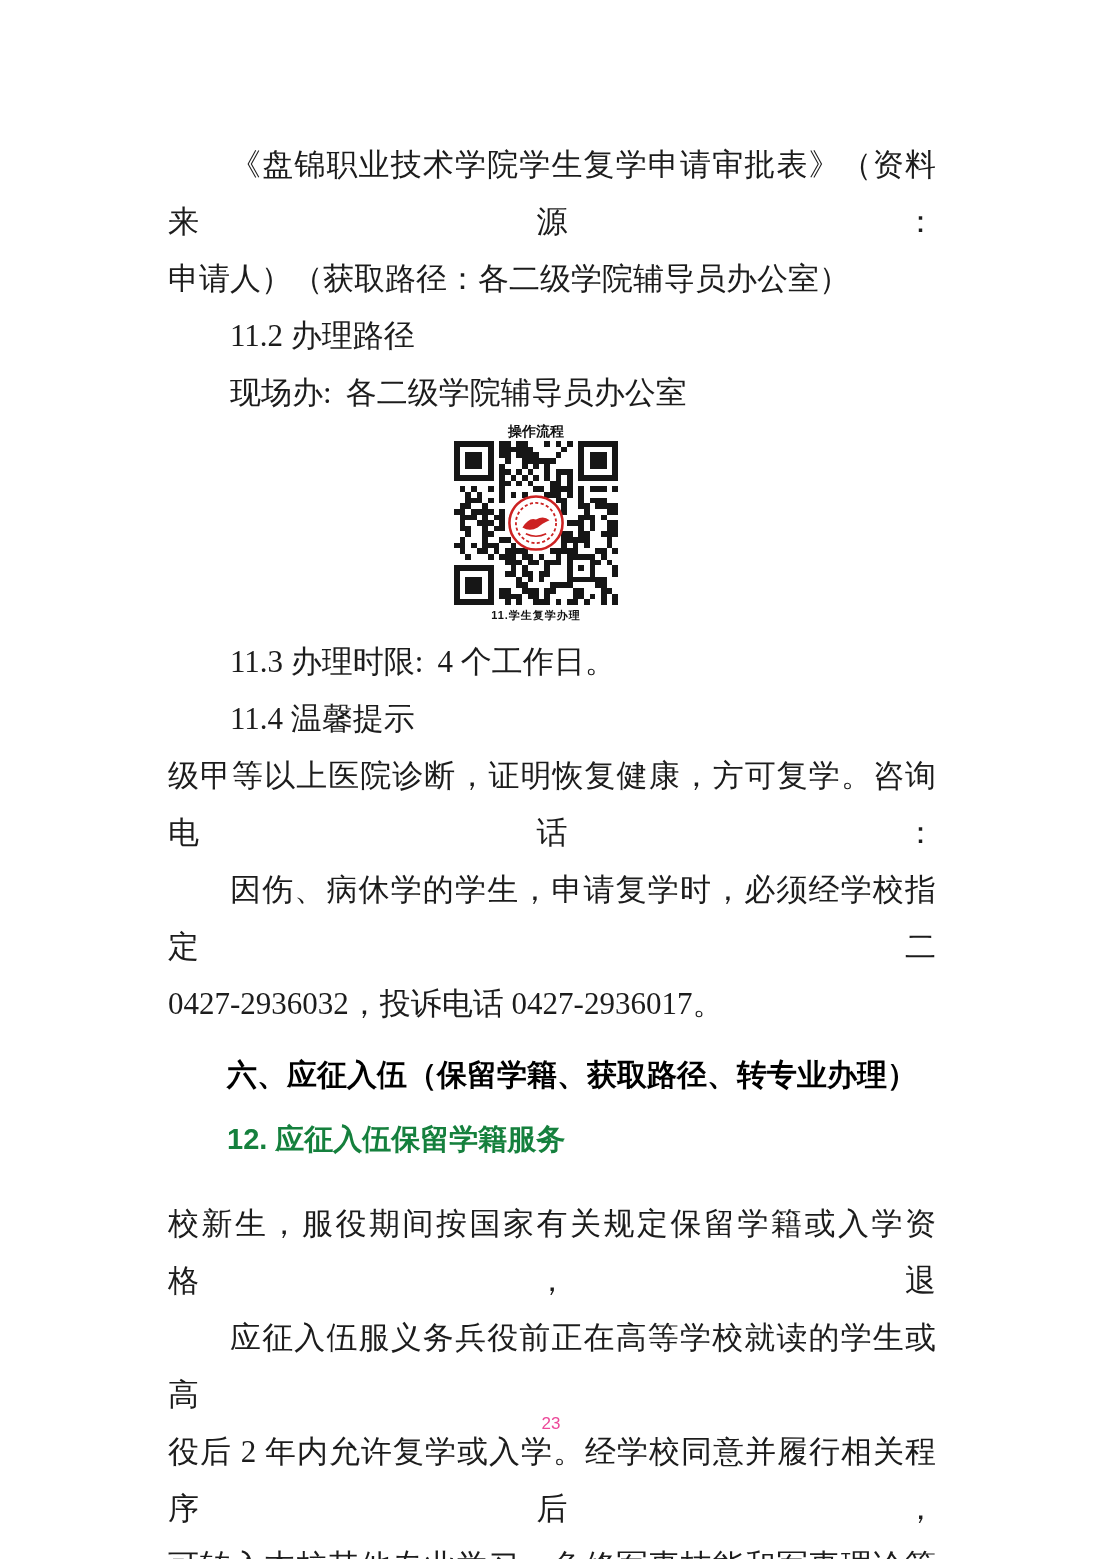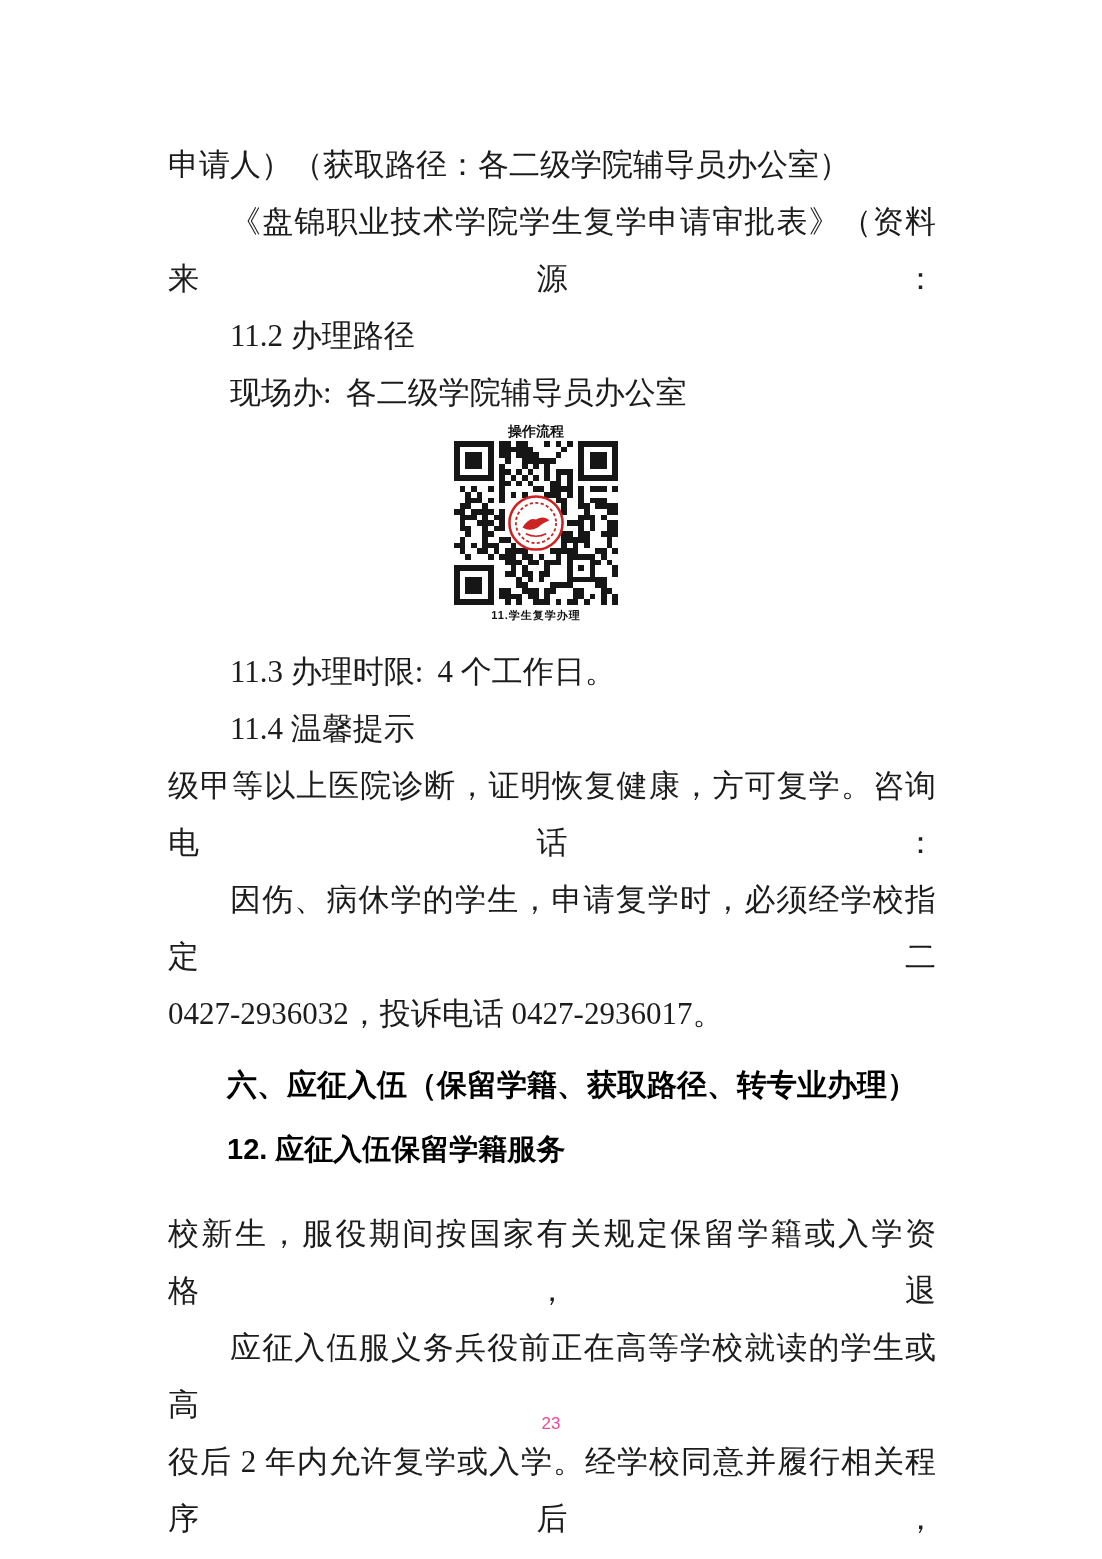--- a/index.html
+++ b/index.html
@@ -33,28 +33,28 @@
     line-height:57px;
     color:#000;
     text-indent:59px;
     margin-top:14px;
   }
   .h2{
     font-family:"Liberation Sans","DejaVu Sans",sans-serif;
     font-weight:700;
     font-size:29px;
     line-height:57px;
-    color:#000000;
+    color:#15803d;
     text-indent:59px;
     margin-top:8px;
     margin-bottom:27px;
   }
   .qr-block{
     width:240px;
-    margin:0 auto 18px auto;
+    margin:0 auto 8px auto;
     text-align:center;
     transform:translateX(-16px);
   }
   .qr-title{
     font-family:"Liberation Sans","DejaVu Sans",sans-serif;
     font-weight:700;
     font-size:14px;
     line-height:20px;
     color:#111;
   }
@@ -76,22 +76,22 @@
     font-size:17px;
     color:#ec4899;
   }
 </style>
 </head>
 <body>
 
 <div class="page">
   <div class="content">
 
+    <div class="ln in fill">《盘锦职业技术学院学生复学申请审批表》（资料来源：</div>
     <div class="ln">申请人）（获取路径：各二级学院辅导员办公室）</div>
-    <div class="ln in fill">《盘锦职业技术学院学生复学申请审批表》（资料来源：</div>
 
     <div class="ln in b">11.2 办理路径</div>
 
     <div class="ln in">
       <span class="b lbl">现场办:</span><span>各二级学院辅导员办公室</span>
     </div>
 
     <div class="qr-block">
       <div class="qr-title">操作流程</div>
       <svg class="qr-svg" width="164" height="164" viewBox="0 0 29 29">

